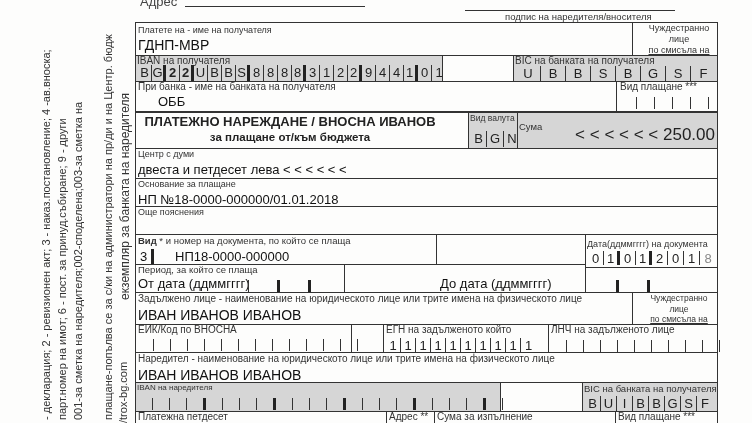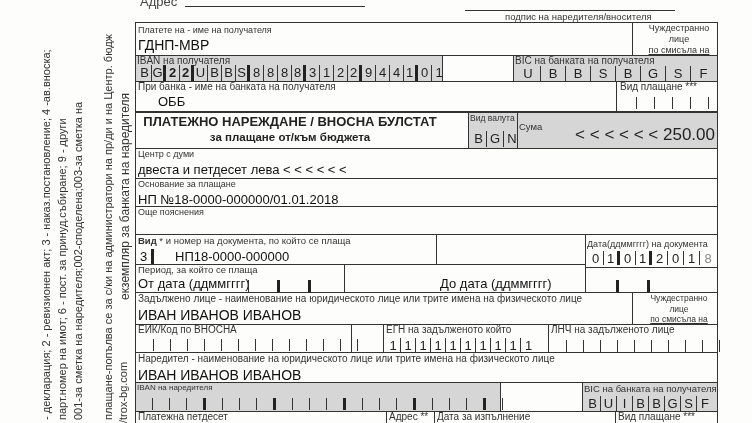--- a/index.html
+++ b/index.html
@@ -97,21 +97,21 @@
 <div class="abs lbl" style="left:620px;top:82px;font-size:10px;">Вид плащане ***</div>
 <div class="ticks" style="left:620px;top:95px;height:14px;">
   <i style="width:16px;"></i>
     <i style="width:17px;"></i>
     <i style="width:17px;"></i>
     <i style="width:17px;"></i>
     <i style="width:17px;"></i>
 </div>
 
 <div class="hline" style="left:135px;top:111px;width:583px;height:2px;"></div>
-<div class="abs" style="left:140px;top:114px;width:300px;text-align:center;font-weight:bold;font-size:13px;">ПЛАТЕЖНО НАРЕЖДАНЕ / ВНОСНА БУЛСТАТ</div>
+<div class="abs" style="left:140px;top:114px;width:300px;text-align:center;font-weight:bold;font-size:13px;">ПЛАТЕЖНО НАРЕЖДАНЕ / ВНОСНА ИВАНОВ</div>
 <div class="abs" style="left:140px;top:131px;width:300px;text-align:center;font-weight:bold;font-size:11.5px;">за плащане от/към бюджета</div>
 <div class="vline" style="left:468px;top:112px;height:36px;"></div>
 <div class="shade" style="left:469px;top:113px;width:248px;height:35px;"></div>
 <div class="abs lbl" style="left:470px;top:113px;font-size:8.5px;">Вид валута</div>
 <div class="cells" style="left:471px;top:131px;height:16px;">
   <span style="width:16px;">B</span>
   <span style="width:17px;">G</span>
   <span style="width:16px;">N</span>
 </div>
 <div class="vline" style="left:517px;top:112px;height:36px;"></div>
@@ -264,15 +264,15 @@
   <span style="width:16px;">G</span>
   <span style="width:16px;">S</span>
   <span style="width:16px;">F</span>
 </div>
 
 <div class="hline" style="left:135px;top:411px;width:583px;"></div>
 <div class="abs lbl" style="left:138px;top:412px;font-size:10px;">Платежна петдесет</div>
 <div class="vline" style="left:386px;top:411px;height:12px;"></div>
 <div class="abs lbl" style="left:389px;top:412px;font-size:10px;">Адрес **</div>
 <div class="vline" style="left:434px;top:411px;height:12px;"></div>
-<div class="abs lbl" style="left:437px;top:412px;font-size:10px;">Дата за изпълнение</div>
+<div class="abs lbl" style="left:437px;top:412px;font-size:10px;">Сума за изпълнение</div>
 <div class="vline" style="left:615px;top:411px;height:12px;"></div>
 <div class="abs lbl" style="left:618px;top:412px;font-size:10px;">Вид плащане ***</div>
 
 </body></html>

